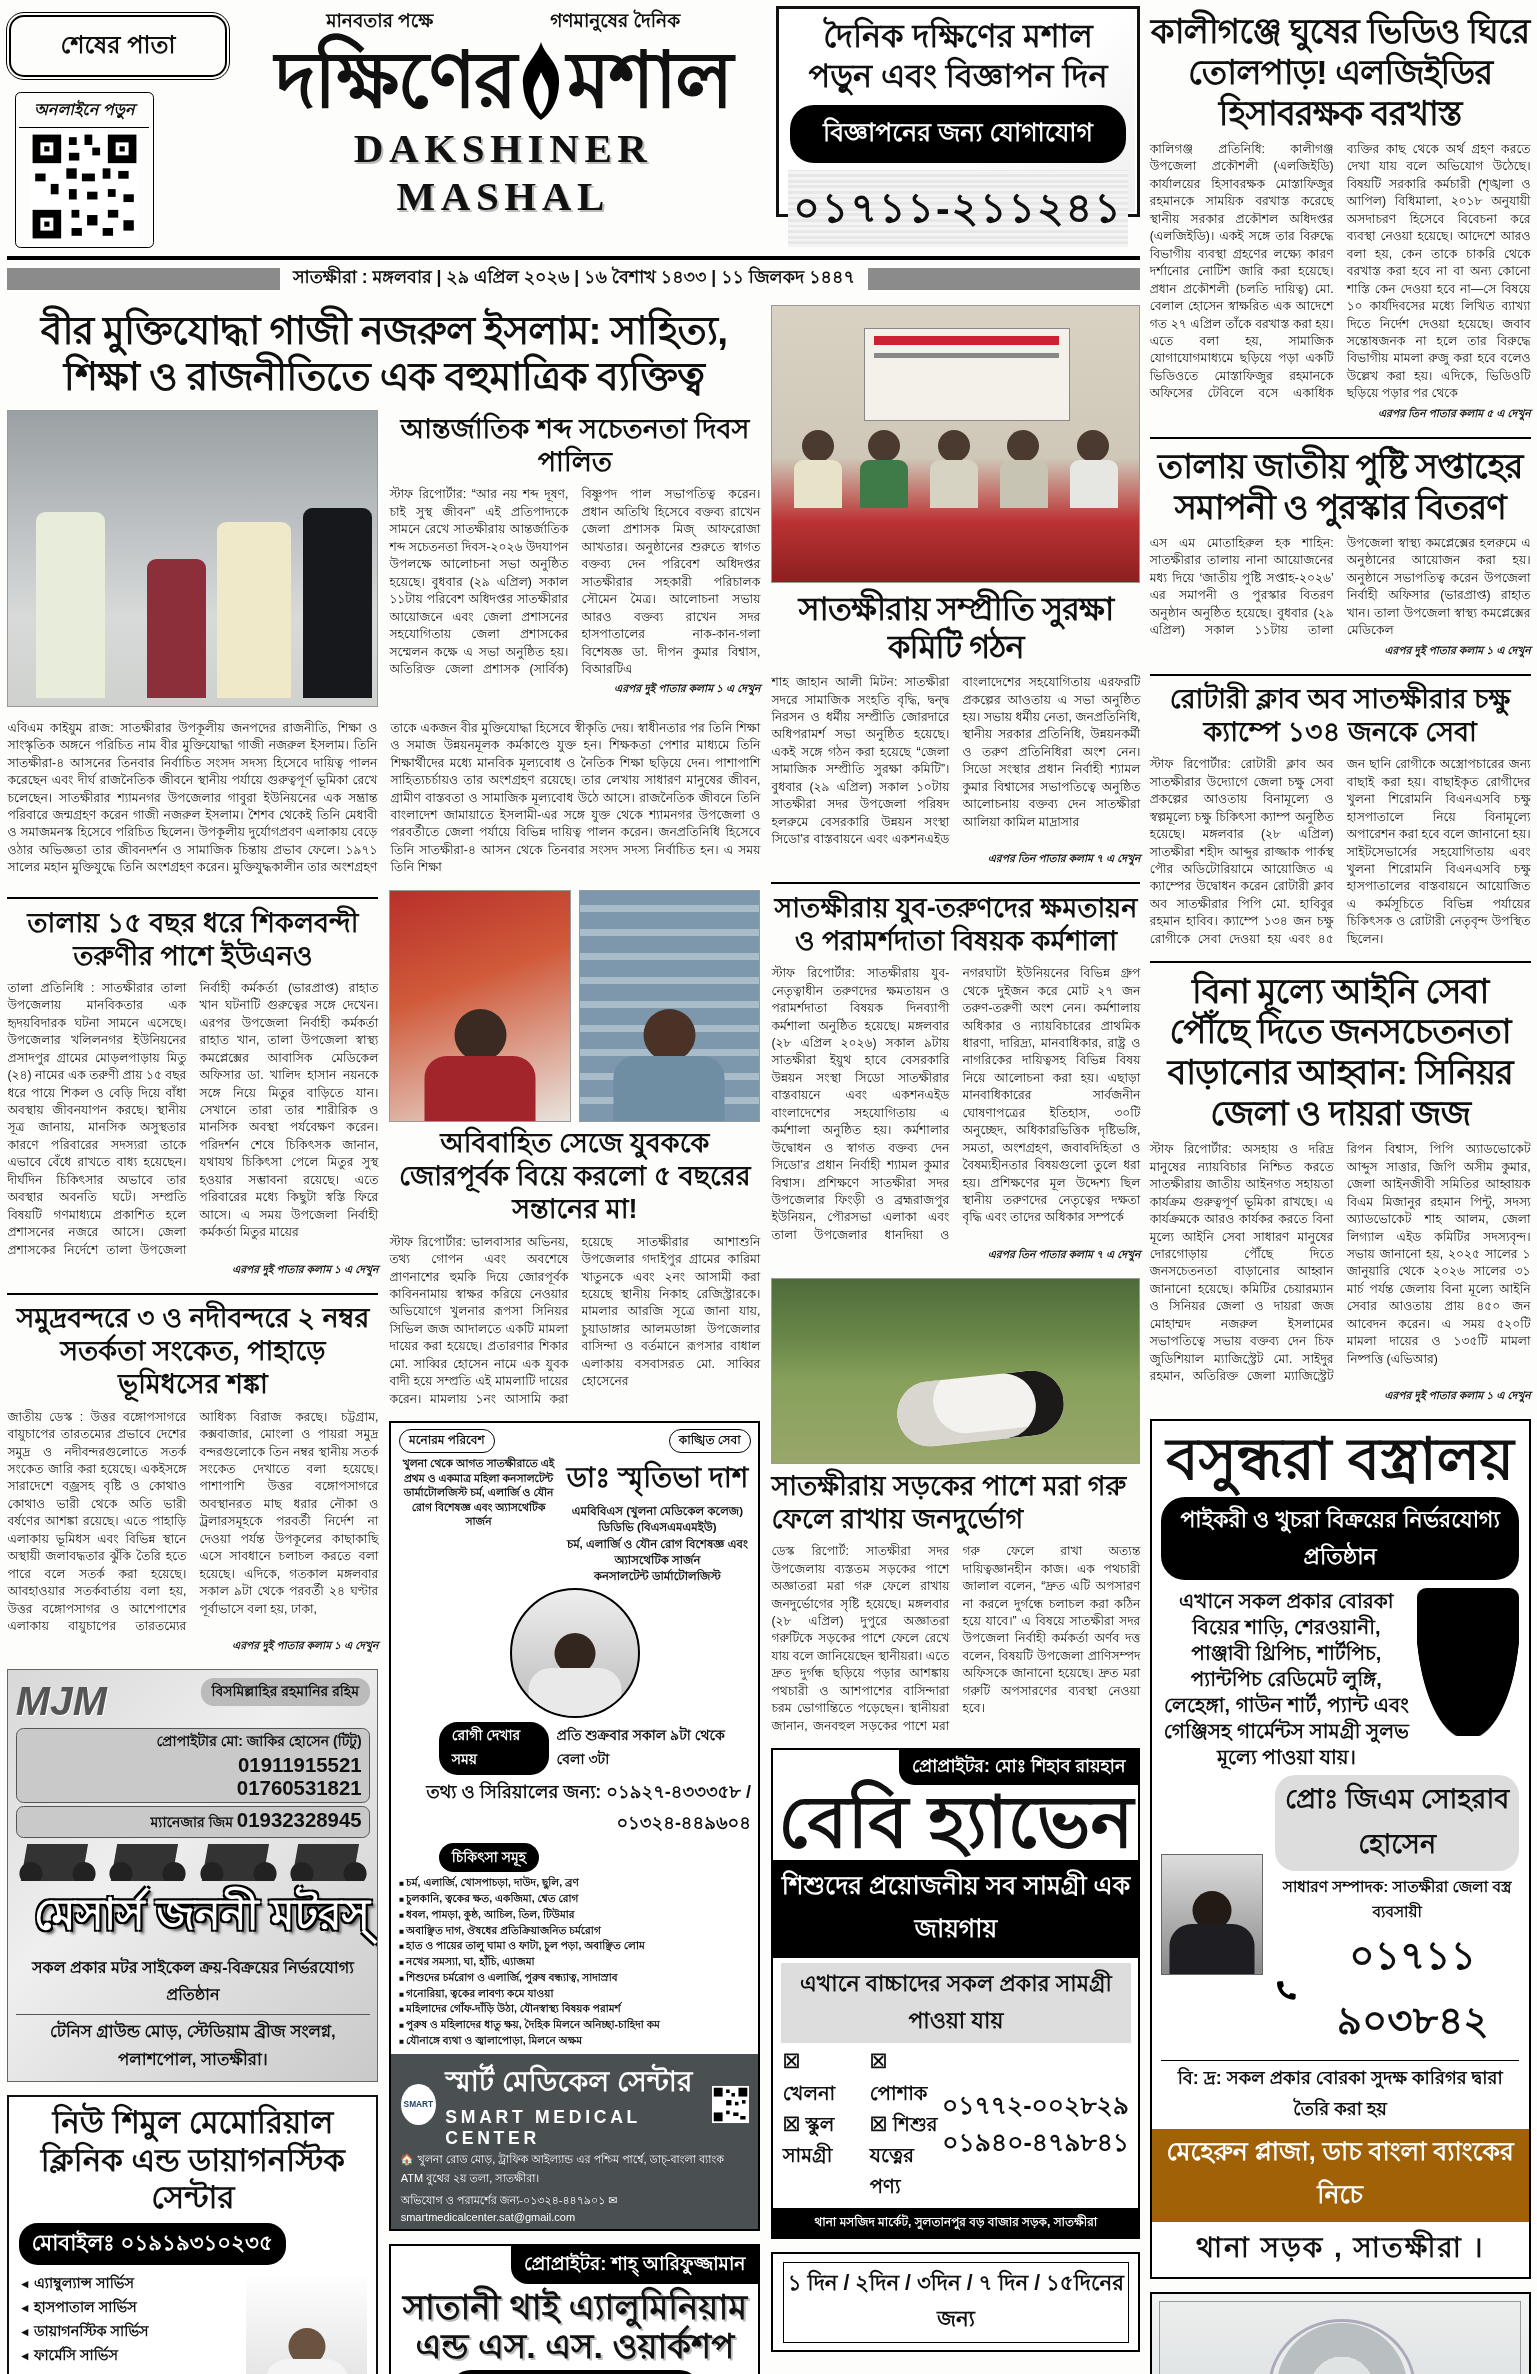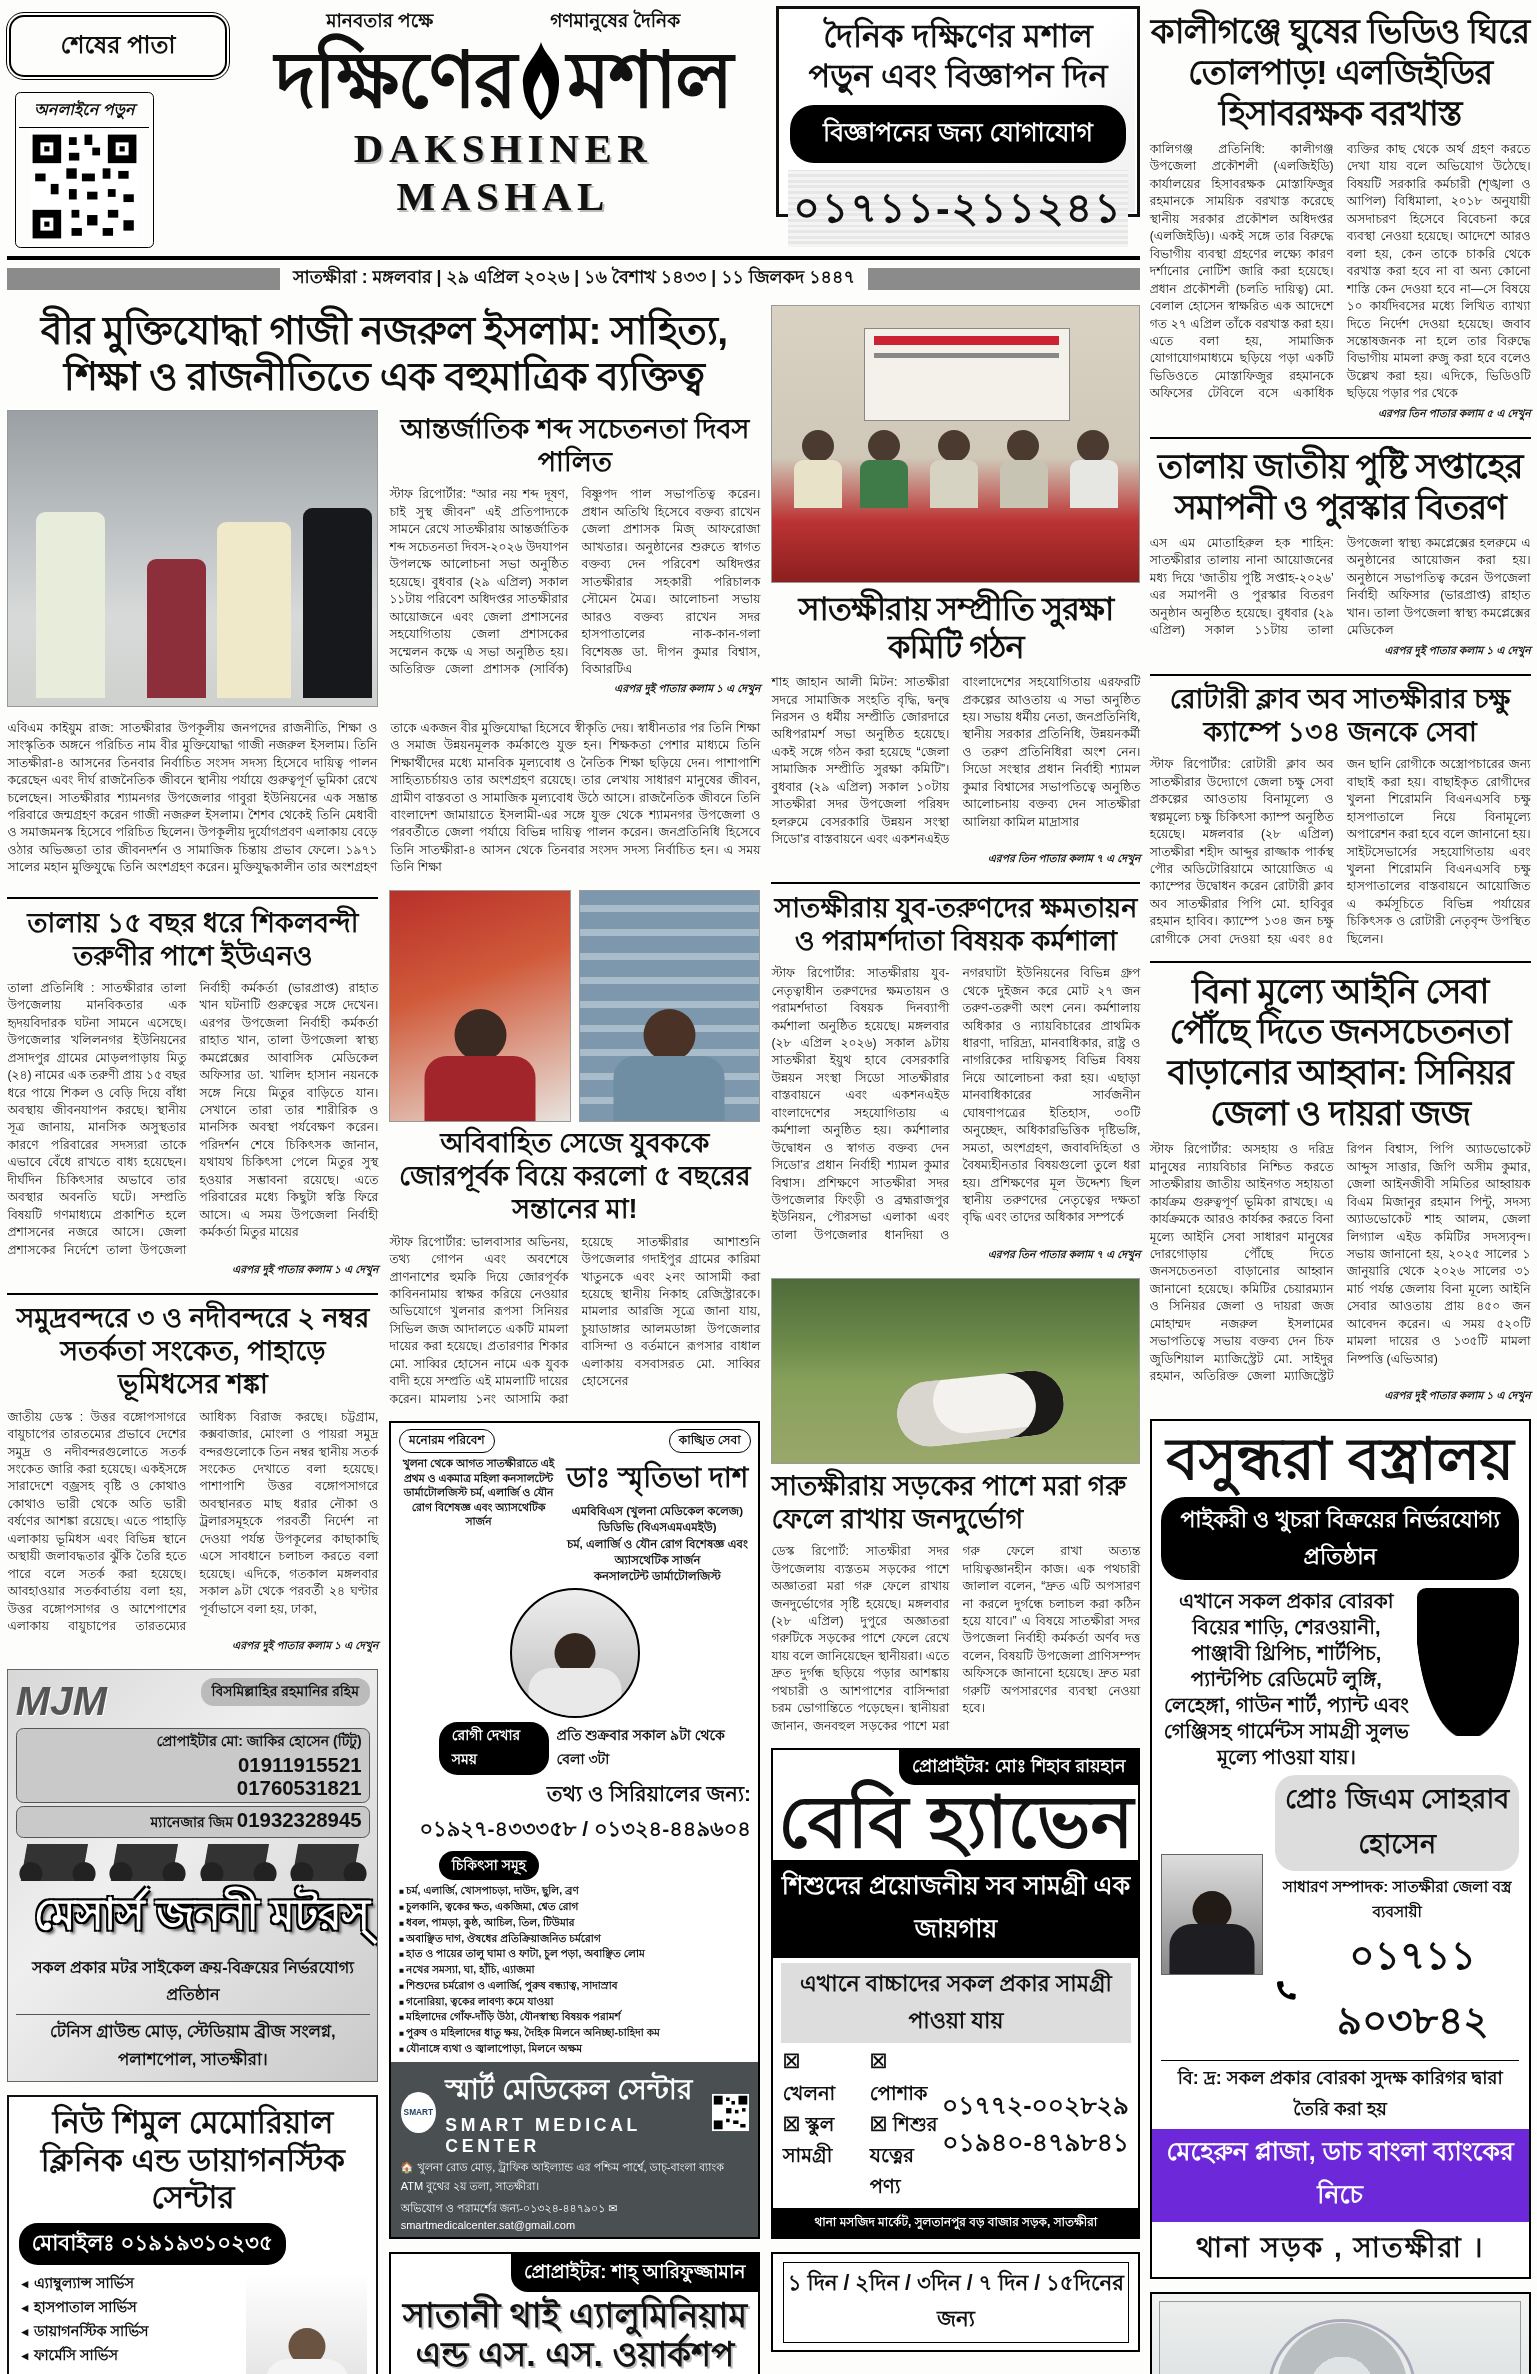--- a/index.html
+++ b/index.html
@@ -107,21 +107,21 @@
   .sm-nameblock { width:54%; text-align:center; }
   .sm-name { font-size:28px; font-weight:900; }
   .sm-creds { font-size:11.6px; font-weight:bold; line-height:1.4; }
   .sm-oval { width:130px; height:130px; border-radius:50%; border:2.8px solid #000; margin:3.7px auto;
              background:linear-gradient(180deg,#eee,#bbb); position:relative; overflow:hidden; }
   .sm-line { display:flex; align-items:center; gap:7.4px; margin:2.8px 0;padding-left:40px; }
   .sm-line .pillb { font-size:14px; }
   .sm-sched { font-size:14px; font-weight:bold; }
   .sm-treats { font-size:10.5px; font-weight:bold; line-height:1.5; }
   .sm-treats .t::before { content:"■ "; font-size:8.3px; }
-  .sm-serial { text-align:right; font-weight:bold; font-size:21px; }
+  .sm-serial { text-align:right; font-weight:bold; font-size:18px; }
   .sm-foot { background:#4a4f52; color:#fff; margin:5.6px -7.4px -5.6px; padding:5.6px 9.3px; }
   .sm-foot-row { display:flex; align-items:center; gap:9.3px; }
   .sm-logo-circ { width:41px; height:41px; border-radius:50%; background:#fff; color:#246; font-size:8.3px; font-weight:bold;
                   display:flex; align-items:center; justify-content:center; }
   .sm-center-bn { font-size:28px; font-weight:900; }
   .sm-center-en { font-size:17.6px; font-weight:bold; letter-spacing:3.7px; }
   .sm-qr { width:43px; height:43px; margin-left:auto; }
   .sm-foot-addr { font-size:11px; margin-top:2.8px; }
 
   
@@ -158,21 +158,21 @@
   .bos-row { display:flex; gap:5.6px; }
   .bos-body { flex:1; font-size:20px; font-weight:900; text-align:center; line-height:1.3; }
   .bos-burka { width:102px; height:148px; background:radial-gradient(ellipse at 50% 18%, #000 72%, transparent 73%); border-radius:9.3px; }
   .bos-proprow { display:flex; gap:12px; align-items:center; margin-top:5.6px; }
   .bos-photo { width:102px; height:121px; background:linear-gradient(180deg,#ddd,#888); border:0.9px solid #666; position:relative; overflow:hidden; flex-shrink:0; }
   .bos-prop { flex:1; text-align:center; }
   .bos-prop .p1 { background:#ddd; border-radius:20.4px; font-size:27px; font-weight:900; padding:2.8px; }
   .bos-prop .p2 { font-size:15.3px; font-weight:bold; margin-top:3.7px; }
   .bos-prop .ph { font-size:39px; font-weight:900; display:flex; align-items:center; justify-content:center; gap:7.4px; }
   .bos-note { font-size:18px; font-weight:900; text-align:center; border-top:1.9px solid #000; margin-top:5.6px; padding:2.8px 0; }
-  .bos-addr1 { background:#6d28d9; color:#fff; text-align:center; font-size:25px; font-weight:900; padding:3.7px; margin:0 -9.3px; }
+  .bos-addr1 { background:#a16207; color:#fff; text-align:center; font-size:25px; font-weight:900; padding:3.7px; margin:0 -9.3px; }
   .bos-addr2 { background:#fff; text-align:center; font-size:28px; font-weight:900; padding:3.7px; letter-spacing:1.9px; }
 
   
   .ad-ct { border:2.8px solid #000; background:linear-gradient(180deg,#f2f4f4,#d7dcdc); padding:7.4px; }
 
   
   .colD .h-lg { font-size:34px; }
   .legal-h { font-size:31px; }
   .divider { border-top:2.8px solid #000; margin:7.4px 0; }
 </style>

